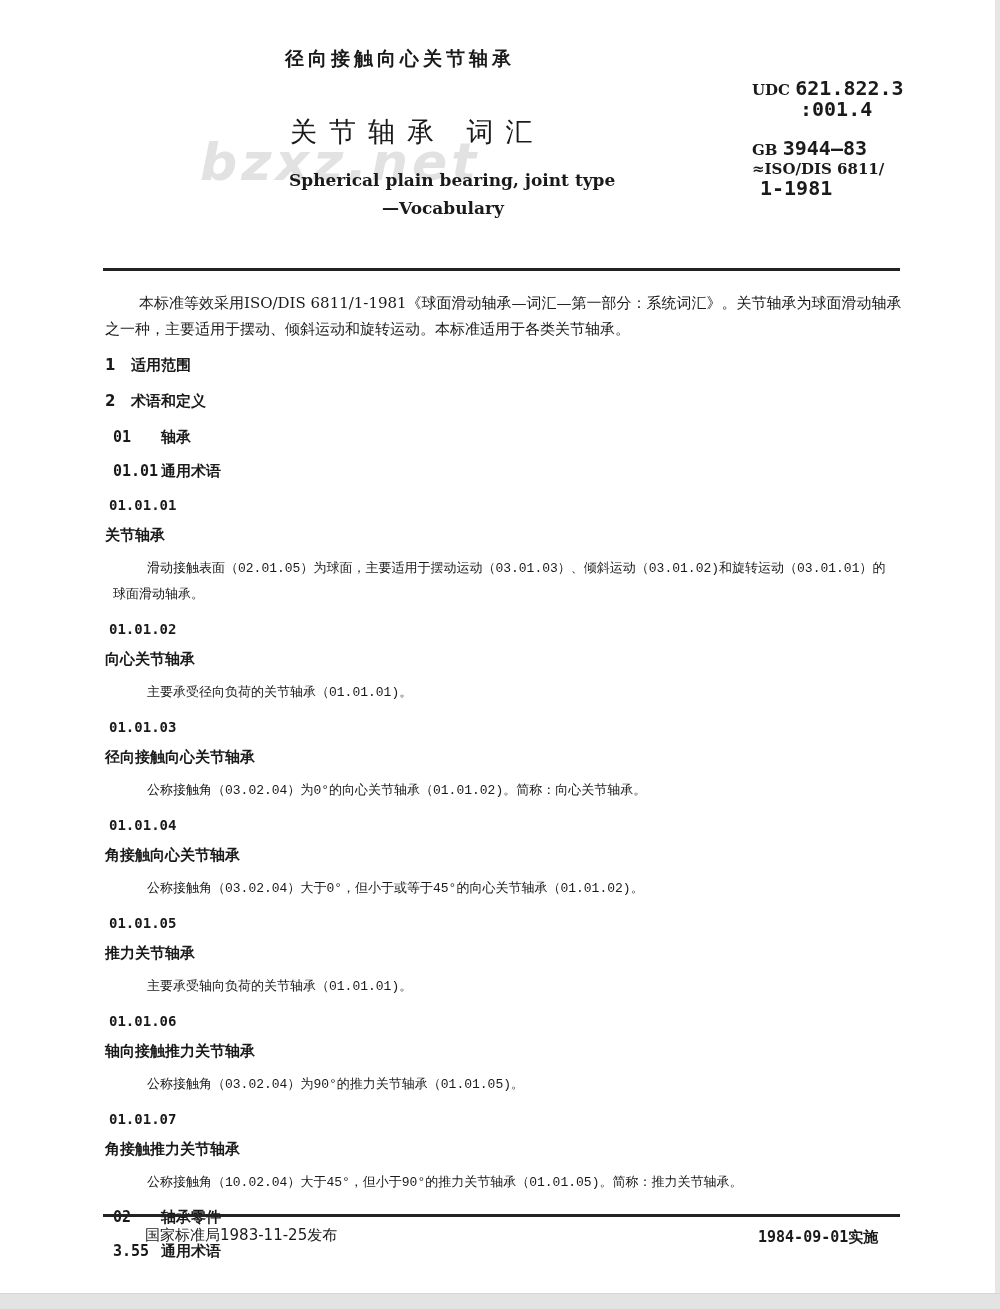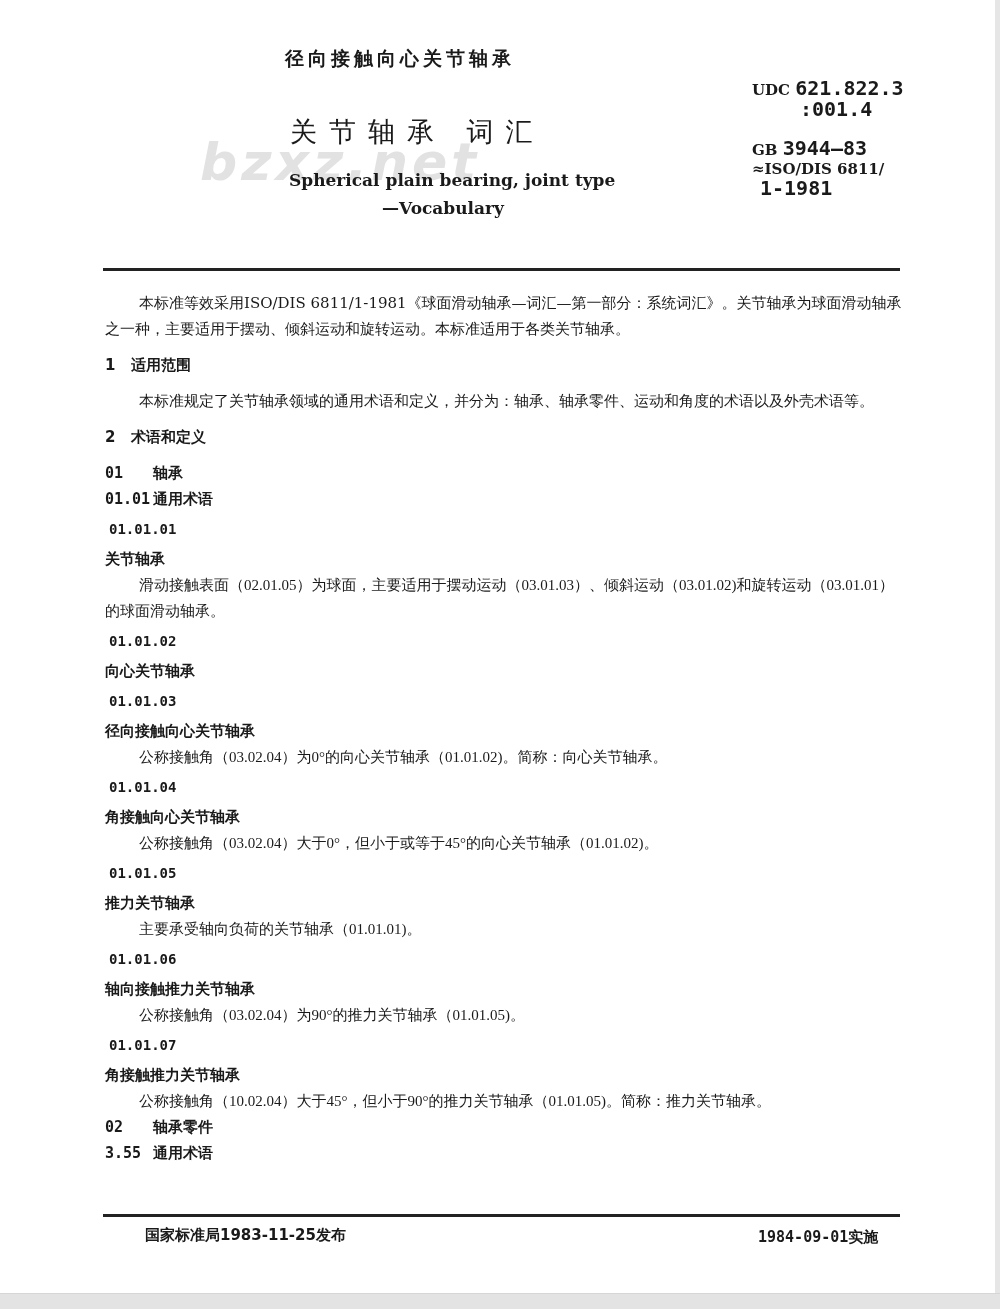--- a/index.html
+++ b/index.html
@@ -24,25 +24,25 @@
     .meta .gap { height: 18px; }
 
     .rule { position: absolute; left: 103px; width: 797px; height: 3px; background: #222; }
 
     .content { position: absolute; left: 105px; top: 290px; width: 800px; font-size: 15px; line-height: 26px; }
     .para { text-indent: 34px; margin: 0 0 8px 0; font-family: "DejaVu Serif", serif; font-size: 15px; }
     .sec { font-weight: bold; margin: 6px 0 10px 0; font-size: 15px; }
     .sec .num { display: inline-block; width: 26px; }
     .code { font-weight: bold; font-family: "DejaVu Sans Mono", monospace; font-size: 14px; line-height: 26px; margin: 4px; }
     .term { font-weight: bold; font-size: 15px; line-height: 26px; margin: 0; }
-    .def { text-indent: 34px; font-family: Liberation Serif, serif; font-size: 15px; line-height: 26px; margin: 0; }
-    .heading { font-weight: bold; font-size: 15px; line-height: 26px; margin: 0; }
+    .def { text-indent: 34px; font-family: Liberation Mono, monospace; font-size: 13px; line-height: 26px; margin: 8px; }
+    .heading { font-weight: bold; font-size: 15px; line-height: 26px; margin: 8px; }
     .heading .num { font-family: "DejaVu Sans Mono", monospace; display: inline-block; min-width: 48px; }
 
-    .footer-left { left: 103px; top: 1226px; font-size: 15px; font-weight: bold; padding-left: 42px; }
+    .footer-left { left: 103px; top: 1226px; font-size: 15px; font-weight: normal; padding-left: 42px; }
     .footer-right { left: 758px; top: 1228px; font-size: 15px; font-weight: bold; font-family: "DejaVu Sans Mono", monospace; }
   </style>
 </head>
 <body>
 
 <div class="page">
 
   <div class="abs watermark">bzxz.net</div>
 
   <div class="abs country">径向接触向心关节轴承</div>
@@ -68,41 +68,41 @@
   </div>
 
   <div class="rule" style="top:268px"></div>
 
   <div class="content">
     <p class="para">本标准等效采用ISO/DIS 6811/1-1981《球面滑动轴承—词汇—第一部分：系统词汇》。关节轴承为球面滑动轴承之一种，主要适用于摆动、倾斜运动和旋转运动。本标准适用于各类关节轴承。</p>
 
     <div class="sec" style="margin-top:10px">
       <span class="num">1</span><span>适用范围</span>
     </div>
-    <p class="para">本标准规定了关节轴承领域的通用术语和定义，并分为：轴承、轴承零件、运动和角度的术语以及外壳术语等。</p>
 
     <div class="sec" style="margin-top:10px">
       <span class="num">2</span><span>术语和定义</span>
     </div>
 
     <p class="heading">
       <span class="num">01</span><span>轴承</span>
     </p>
     <p class="heading">
       <span class="num">01.01</span><span>通用术语</span>
     </p>
 
     <div>
       <p class="code">01.01.01</p>
       <p class="term">关节轴承</p>
       <p class="def">滑动接触表面（02.01.05）为球面，主要适用于摆动运动（03.01.03）、倾斜运动（03.01.02)和旋转运动（03.01.01）的球面滑动轴承。</p>
     </div>
     <div>
       <p class="code">01.01.02</p>
       <p class="term">向心关节轴承</p>
+      <p class="def">主要承受径向负荷的关节轴承（01.01.01)。</p>
     </div>
     <div>
       <p class="code">01.01.03</p>
       <p class="term">径向接触向心关节轴承</p>
       <p class="def">公称接触角（03.02.04）为0°的向心关节轴承（01.01.02)。简称：向心关节轴承。</p>
     </div>
     <div>
       <p class="code">01.01.04</p>
       <p class="term">角接触向心关节轴承</p>
       <p class="def">公称接触角（03.02.04）大于0°，但小于或等于45°的向心关节轴承（01.01.02)。</p>

